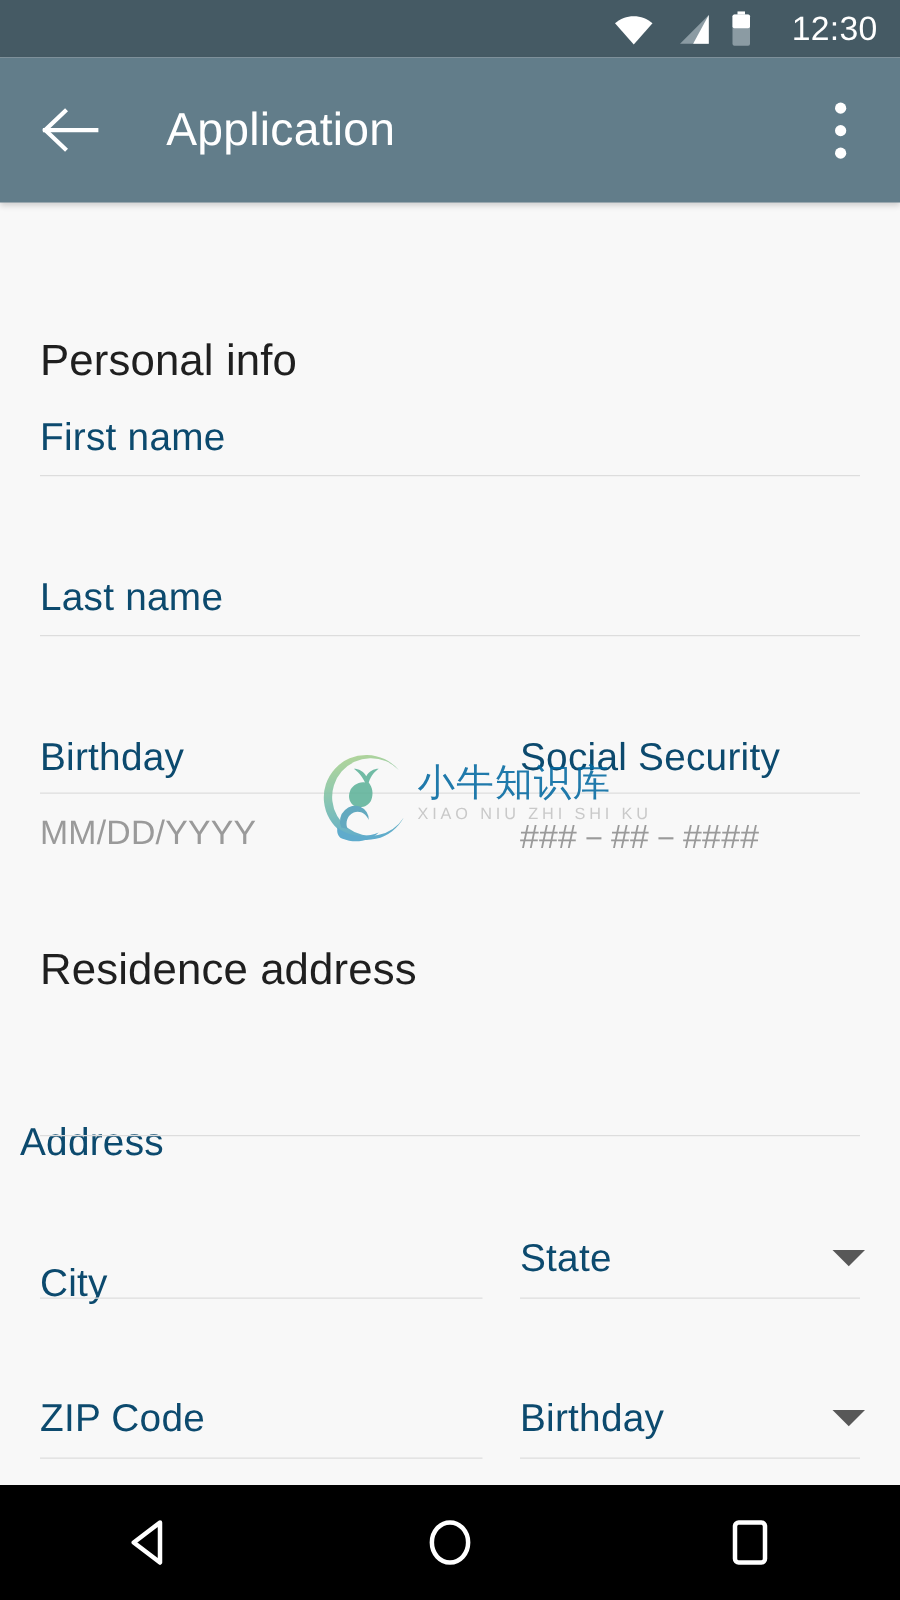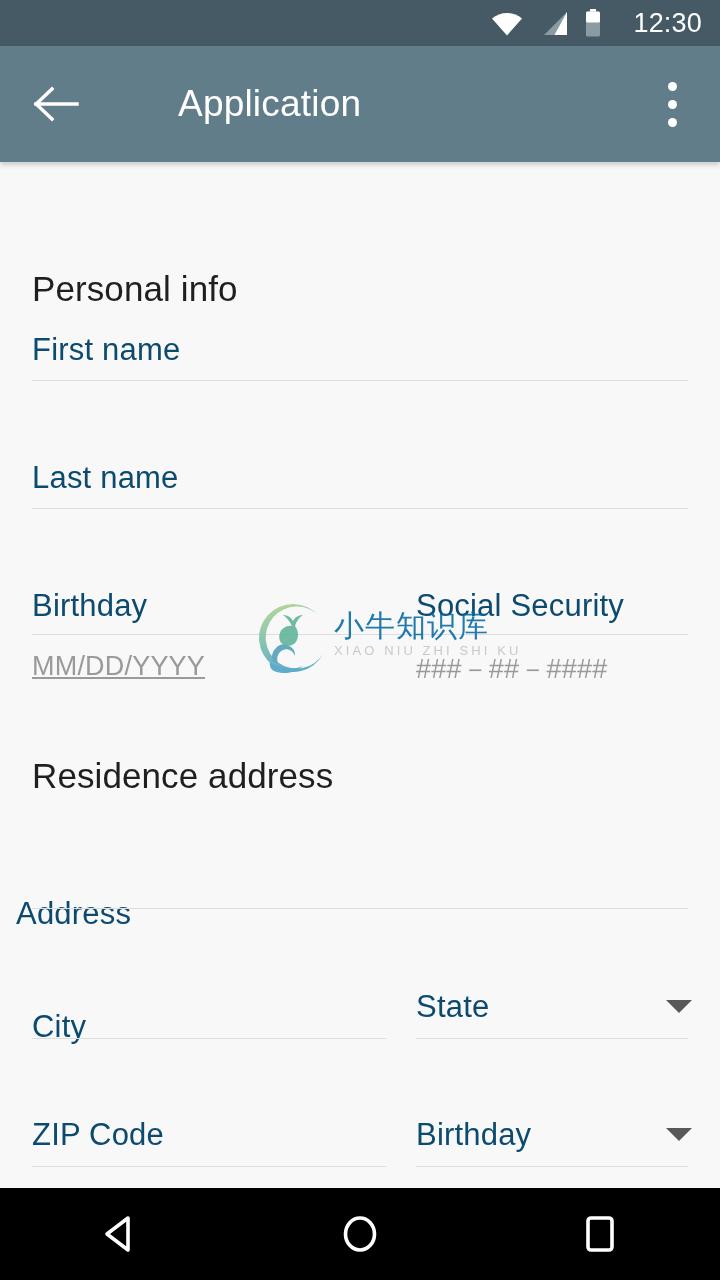--- a/index.html
+++ b/index.html
@@ -46,21 +46,21 @@
   }
   #back-button {
     width:58px; height:58px;
     margin-left:28px;
     display:flex; align-items:center; justify-content:center;
     cursor:pointer;
   }
   #app-title {
     color:#ffffff;
     font-size:37px;
-    margin-left:92px;
+    margin-left:47px;
     letter-spacing:0.2px;
     white-space:nowrap;
   }
   #overflow-menu {
     position:absolute; right:22px; top:50%;
     transform:translateY(-50%);
     width:52px; height:58px;
     display:flex; flex-direction:column;
     align-items:center; justify-content:center;
     gap:9px; cursor:pointer;
@@ -201,21 +201,21 @@
       <div class="rule" style="top:218px; left:32px; width:656px;"></div>
     </div>
 
     <div class="field-row">
       <div class="placeholder" style="position:absolute; top:298px; left:32px;">Last name</div>
       <div class="rule" style="top:346px; left:32px; width:656px;"></div>
     </div>
 
     <div class="field-row">
       <div class="placeholder" style="position:absolute; top:426px; left:32px;">Birthday</div>
-      <div class="helper" style="position:absolute; top:489px; left:32px;text-decoration:underline;">MM/DD/YYYY</div>
+      <div class="helper" style="position:absolute; top:489px; left:32px;">MM/DD/YYYY</div>
     </div>
 
     <div class="field-row">
       <div class="placeholder" style="position:absolute; top:426px; left:416px;text-align:right;">Social Security</div>
       <div class="helper" style="position:absolute; top:489px; left:416px;">###－##－####</div>
     </div>
 
     <div class="rule" style="top:472px; left:32px; width:656px;"></div>
 
     <div class="section-title" style="position:absolute; top:553px; left:0;margin-top:41px;">Residence address</div>

